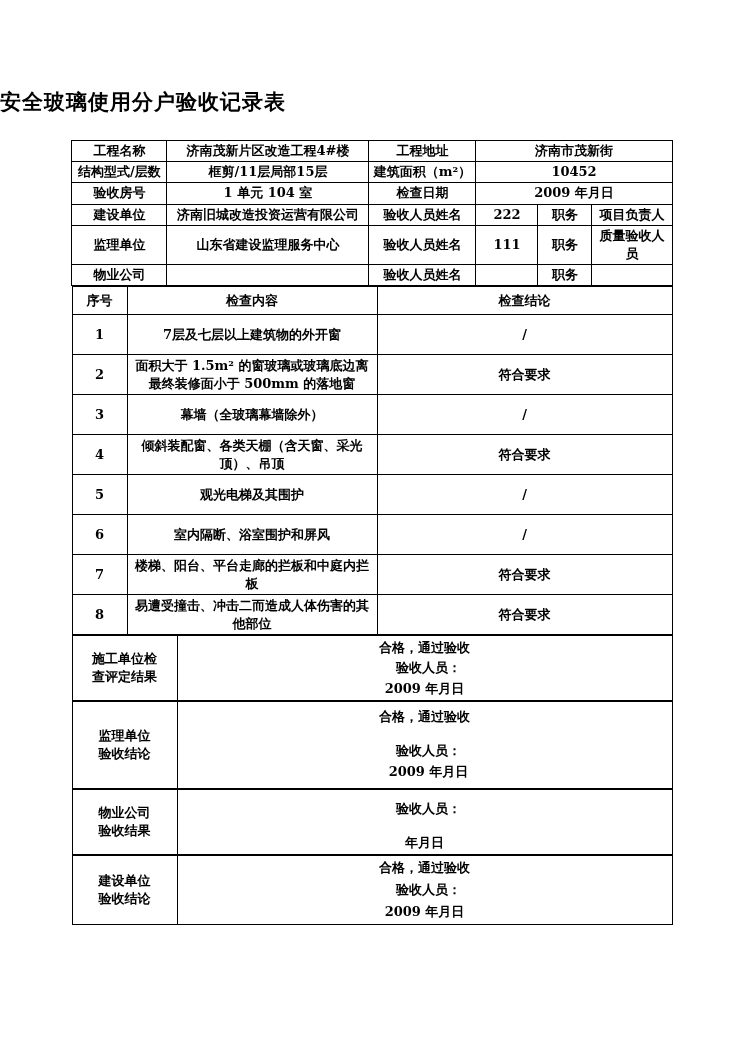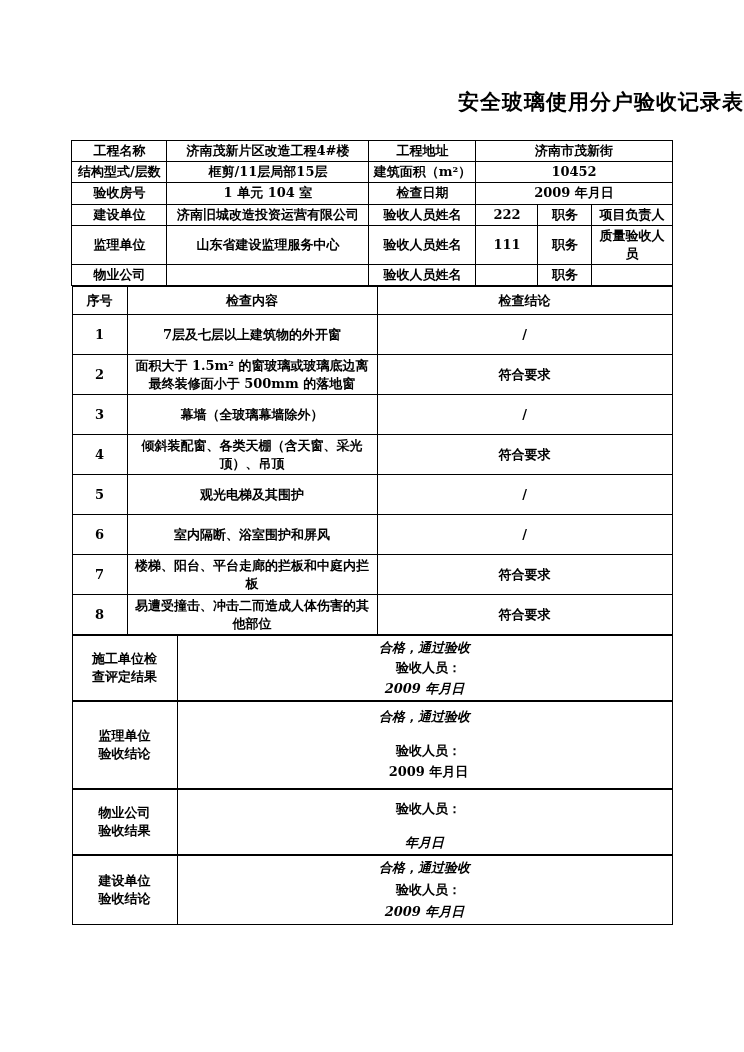--- a/index.html
+++ b/index.html
@@ -1,39 +1,39 @@
 <!DOCTYPE html>
 <html><head>
 <meta charset="utf-8">
 <style>
   * { margin:0; padding:0; box-sizing:border-box; }
   html, body { background:#ffffff; }
   body { width:744px; font-family:"DejaVu Serif","Liberation Serif",serif; color:#000; }
   .page { width:744px; height:1052px; background:#fff; padding-top:88px; overflow:hidden; }
-  .doc-title { text-align:right; font-size:21px; font-weight:bold; letter-spacing:1px; margin-bottom:24px; }
+  .doc-title { text-align:left; font-size:21px; font-weight:bold; letter-spacing:1px; margin-bottom:24px; }
 
   table.tbl { width:600px; margin:0 auto; border-collapse:collapse; table-layout:fixed;
               font-size:13px; font-weight:bold; }
   table.tbl td { border:1px solid #000; text-align:center; vertical-align:middle;
                  padding:1px 3px; line-height:1.4; }
 
   .info-table { margin-bottom:10px; }
   .info-table td { height:15px; }
 
   .insp-table { margin-bottom:5px; }
   .insp-table td { height:40px; }
   .insp-table tr.head td { height:28px; }
 
   .footer-block { margin-bottom:5px; }
   .f-label { white-space:pre-line; }
   .f-content { padding:0; }
   .f-inner { display:flex; flex-direction:column; }
   .fl { line-height:18px; }
   .fl.left { text-align:center; padding-left:8px; }
-  .fl.center { text-align:center;font-style:italic; }
+  .fl.center { text-align:center; }
 
   .fi-0 { height:62px; justify-content:space-around; }
   .fi-1 { height:84px; }
   .fi-1 .fl-pass { margin-top:5px; }
   .fi-1 .fl-insp { margin-top:16px; }
   .fi-1 .fl-date { margin-top:3px; }
   .fi-2 { height:62px; }
   .fi-2 .fl-insp { margin-top:9px; }
   .fi-2 .fl-date { margin-top:16px; }
   .fi-3 { height:66px; justify-content:space-around; }

